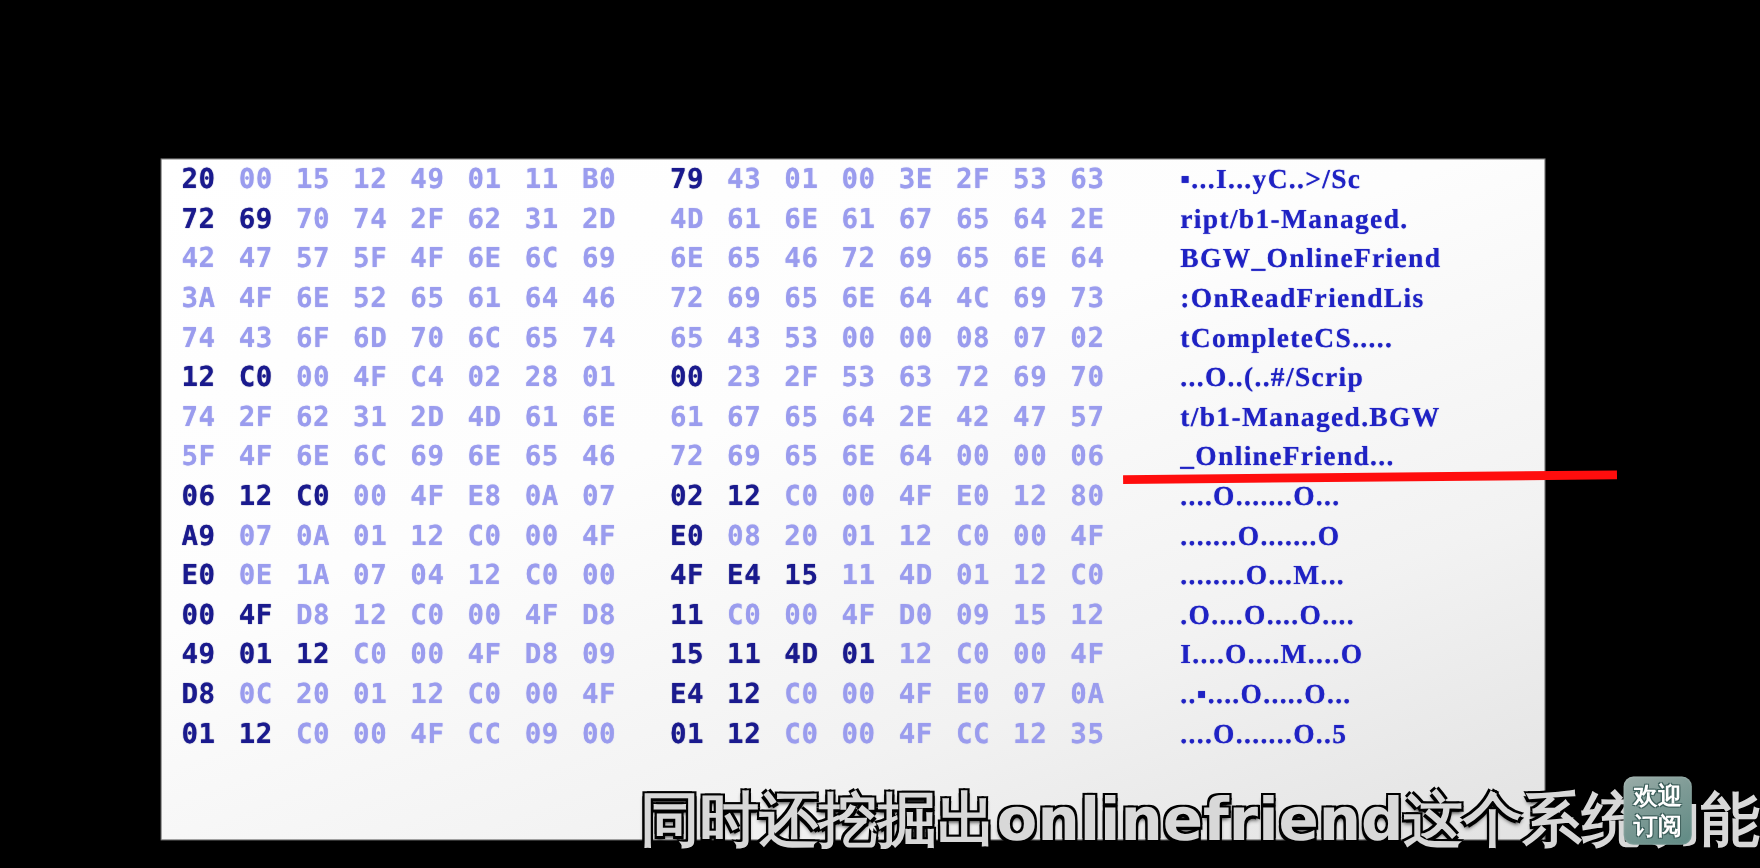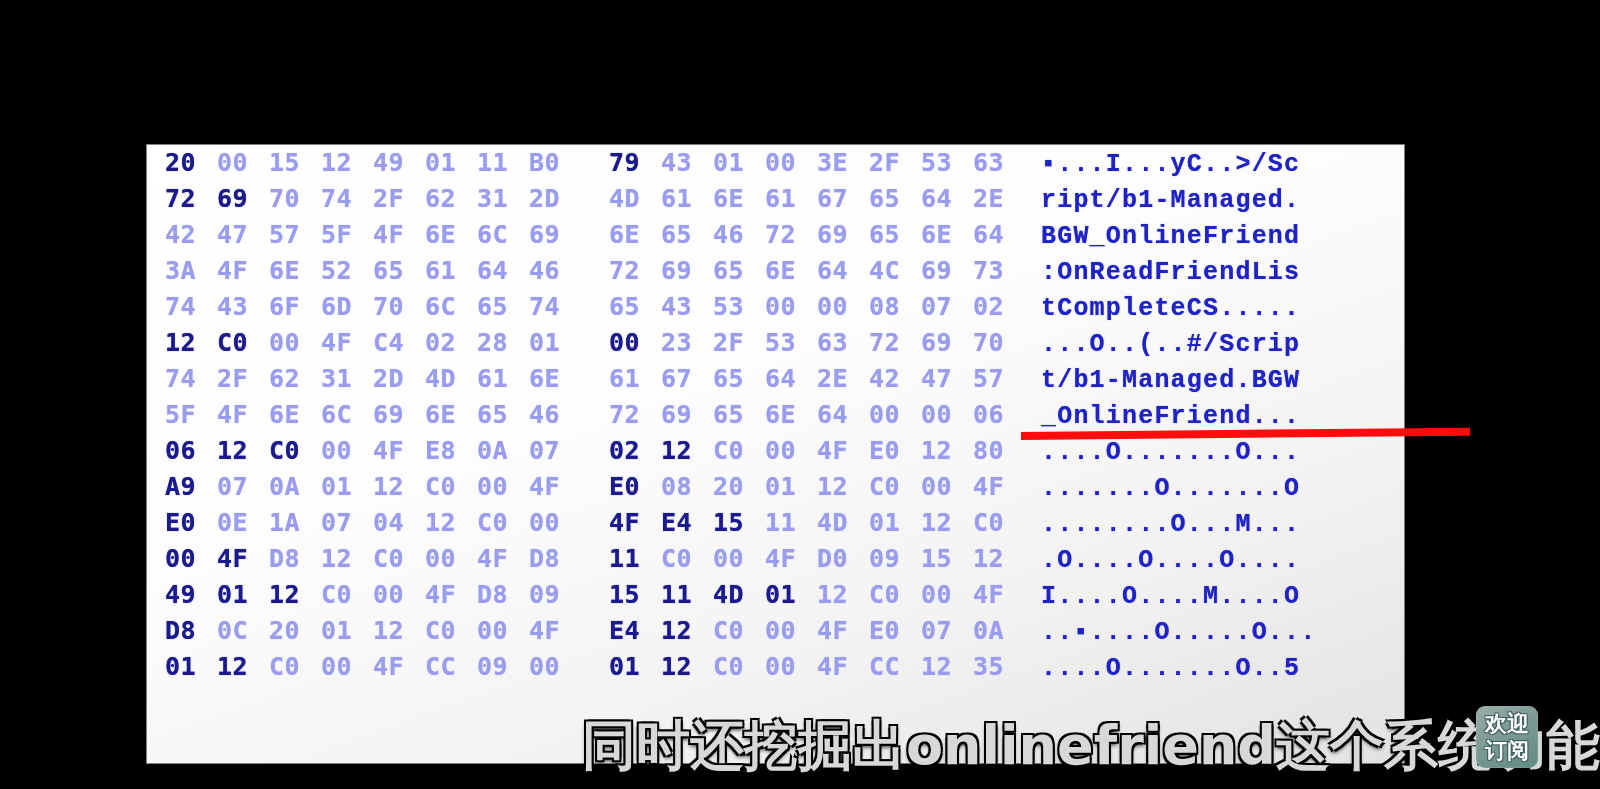--- a/index.html
+++ b/index.html
@@ -65,23 +65,23 @@
     color: #9a9cee;
     font-weight: bold;
     text-shadow: 0 0 1px rgba(120,124,225,0.55);
   }
   .byte.hl {
     color: #1a1a8e;
     text-shadow: 0 0 1px rgba(20,20,110,0.8);
   }
 
   .col-ascii {
-    margin-left: 16px;
+    margin-left: 48px;
     color: #1f22c4;
-    font-family: Liberation Mono, monospace;
+    font-family: Liberation Serif, serif;
     font-size: 25px;
     font-weight: bold;
     letter-spacing: 1.2px;
     text-shadow: 0 0 1px rgba(25,28,190,0.7);
   }
 
   
   #red-underline {
     position: absolute;
     left: 1021px;

